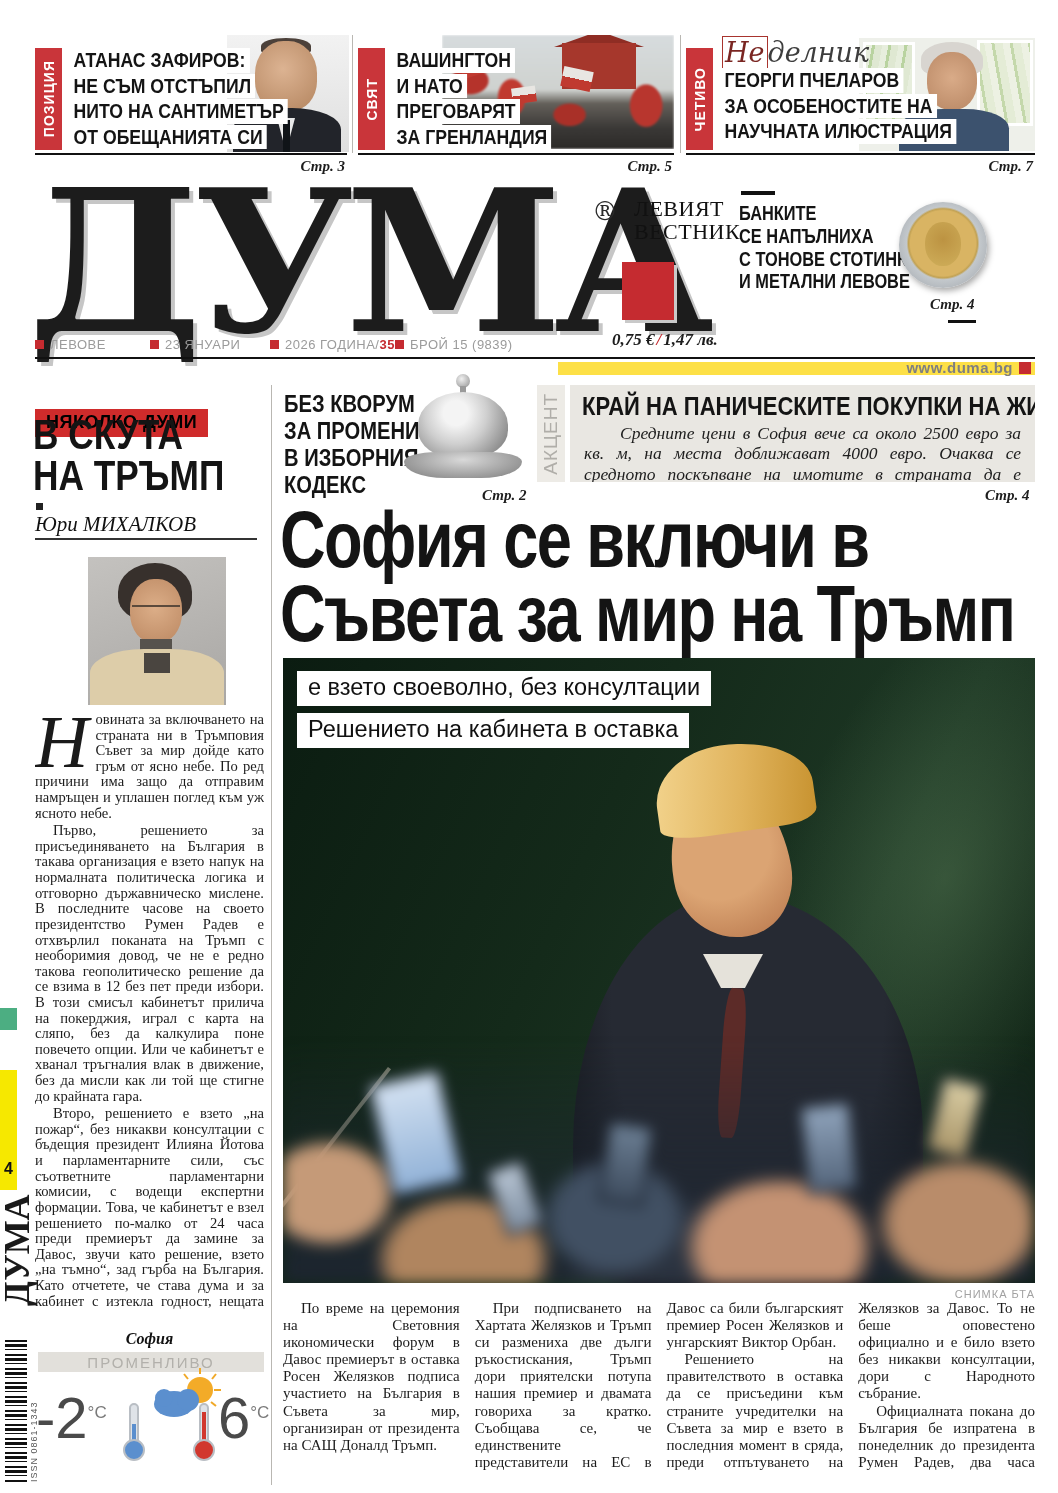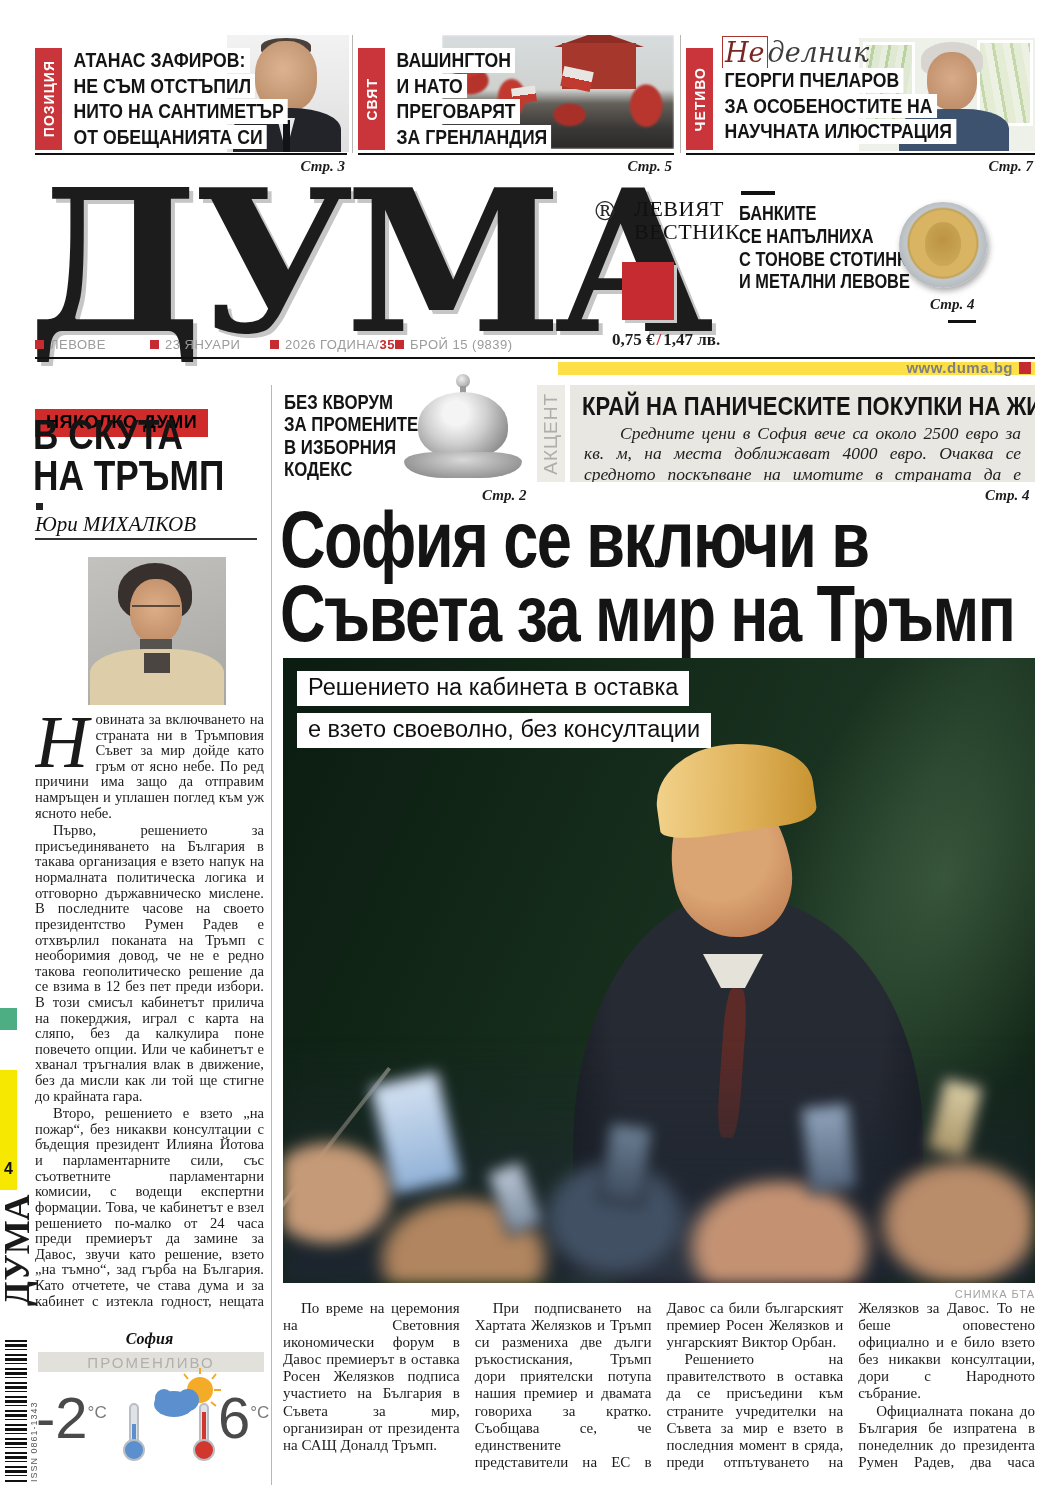--- a/index.html
+++ b/index.html
@@ -52,21 +52,21 @@
 
   .neделnik { font-family:"DejaVu Serif", serif; font-style:italic; font-size:27px; color:#3d3d3d; }
   .ne-box { border:1.5px solid #a8342e; padding:0 2px; color:#7a2622; }
 
   
   .mast-title { position:absolute; left:28px; top:186px; font-family:"DejaVu Serif", serif; font-weight:bold;
     font-size:196px; line-height:.78; letter-spacing:-8px; color:#1c1c1c; text-shadow:4px 4px 0 #c6c6c6; }
   .mast-reg { position:absolute; left:592px; top:196px; font-family:"DejaVu Serif", serif; font-size:26px; color:#2a2a2a; }
   .mast-tagline { position:absolute; left:634px; top:197px; font-family:"Liberation Serif", serif; font-size:22px; line-height:1.05; letter-spacing:.5px; color:#111; }
   .mast-period { position:absolute; left:622px; top:262px; width:52px; height:58px; background:#c52b30; box-shadow:3px 3px 0 #c9c9c9; }
-  .price { position:absolute; left:612px; top:330px; font-family:"Liberation Serif", serif; font-weight:bold; font-size:17px; color:#1d1d1d; }
+  .price { position:absolute; left:612px; top:330px; font-family:"Liberation Serif", serif; font-weight:bold; font-style:italic; font-size:17px; color:#1d1d1d; }
   .price .sep { color:#c52b30; padding:0 2px; }
 
   .coin-dash-top { position:absolute; left:741px; top:191px; width:34px; height:4px; background:#111; }
   .coin-lines { position:absolute; left:739px; top:202px; }
   .coin-lines .condline { font-weight:bold; font-size:19.5px; color:#141414; line-height:1.17; }
   .coin { position:absolute; left:899px; top:202px; width:88px; height:86px; border-radius:50%;
     background:radial-gradient(circle at 50% 48%, #d9b463 0 52%, #c2a254 55%, #c3c8cc 58%, #aeb3b8 78%, #8f9499 100%);
     box-shadow:2px 3px 6px rgba(0,0,0,.35); }
   .coin-face { position:absolute; left:26px; top:20px; width:36px; height:44px; border-radius:48%;
     background:radial-gradient(circle at 50% 40%, #b98f3e, #caa854 80%); opacity:.9; }
@@ -100,21 +100,21 @@
 
   .op-body { position:absolute; left:35px; top:712px; width:229px; height:600px; font-family:"Liberation Serif", serif;
     font-size:14.6px; line-height:1.07; color:#1c1c1c; text-align:justify; overflow:hidden; }
   .op-drop { float:left; font-family:"Liberation Serif", serif; font-style:italic; font-size:74px; line-height:.72; margin:4px 7px 0 0; color:#1a1a1a; }
   .op-body p { margin-bottom:2px; }
   .op-body p.ind { text-indent:18px; }
 
   
   .main-vdiv { position:absolute; left:271px; top:385px; height:1100px; }
   .brief-lines { position:absolute; left:284px; top:391px; }
-  .brief-lines .condline { font-weight:bold; font-size:20px; line-height:1.12; color:#141414; }
+  .brief-lines .condline { font-weight:bold; font-size:24px; line-height:1.12; color:#141414; }
   .bell { position:absolute; left:396px; top:374px; width:134px; height:112px; }
   .bell-knob { position:absolute; left:60px; top:0; width:14px; height:14px; background:radial-gradient(circle at 40% 35%, #f0f0f0, #8c8c8c); border-radius:50%; }
   .bell-stem { position:absolute; left:64px; top:12px; width:6px; height:10px; background:#9a9a9a; }
   .bell-dome { position:absolute; left:22px; top:18px; width:90px; height:66px; background:radial-gradient(circle at 42% 32%, #f4f4f4 0 18%, #cfcfcf 45%, #8f8f8f 80%, #6e6e6e 100%); border-radius:50% 50% 42% 42%; }
   .bell-base { position:absolute; left:8px; top:78px; width:118px; height:26px; background:radial-gradient(ellipse at 50% 30%, #d9d9d9, #8a8a8a 85%); border-radius:45% 45% 55% 55% / 60% 60% 100% 100%; }
   .brief-page { position:absolute; left:482px; top:487px; }
 
   .akcent-label { position:absolute; left:537px; top:385px; width:28px; height:97px; background:#edebe6; display:flex; align-items:center; justify-content:center; }
   .akcent-label span { writing-mode:vertical-rl; transform:rotate(180deg); font-size:19px; color:#b0aea9; letter-spacing:1px; }
   .akcent-box { position:absolute; left:570px; top:385px; width:465px; height:97px; background:#e9e7e2; overflow:hidden; }
@@ -390,22 +390,22 @@
       <div class="lp-phone ph4">
           <div class="scr"></div>
         </div>
       <div class="lp-phone ph5">
           <div class="scr"></div>
         </div>
     </div>
   </div>
 
   <div class="lead-deck">
+    <div class="deck-line"><span>е взето своеволно, без консултации</span></div>
     <div class="deck-line"><span>Решението на кабинета в оставка</span></div>
-    <div class="deck-line"><span>е взето своеволно, без консултации</span></div>
   </div>
 
   <div class="photo-credit">СНИМКА БТА</div>
 
   <div class="lead-article">
     <p>По време на церемония на Световния икономически форум в Давос премиерът в оставка Росен Желязков подписа участието на България в Съвета за мир, организиран от президента на САЩ Доналд Тръмп.</p>
     <p>При подписването на Хартата Желязков и Тръмп си размениха две дълги ръкостискания, Тръмп дори приятелски потупа нашия премиер и двамата говориха за кратко. Съобщава се, че единствените представители на ЕС в Давос са били българският премиер Росен Желязков и унгарският Виктор Орбан.</p>
     <p>Решението на правителството в оставка да се присъедини към страните учредителки на Съвета за мир е взето в последния момент в сряда, преди отпътуването на Желязков за Давос. То не беше оповестено официално и е било взето без никакви консултации, дори с Народното събрание.</p>
     <p>Официалната покана до България бе изпратена в понеделник до президента Румен Радев, два часа преди той да обяви, че подава оставка. В сряда от Президентството съобщиха, че Радев е отказал на Тръмп българското участие, докато не се проведат избори за редовно правителство.</p>
 

